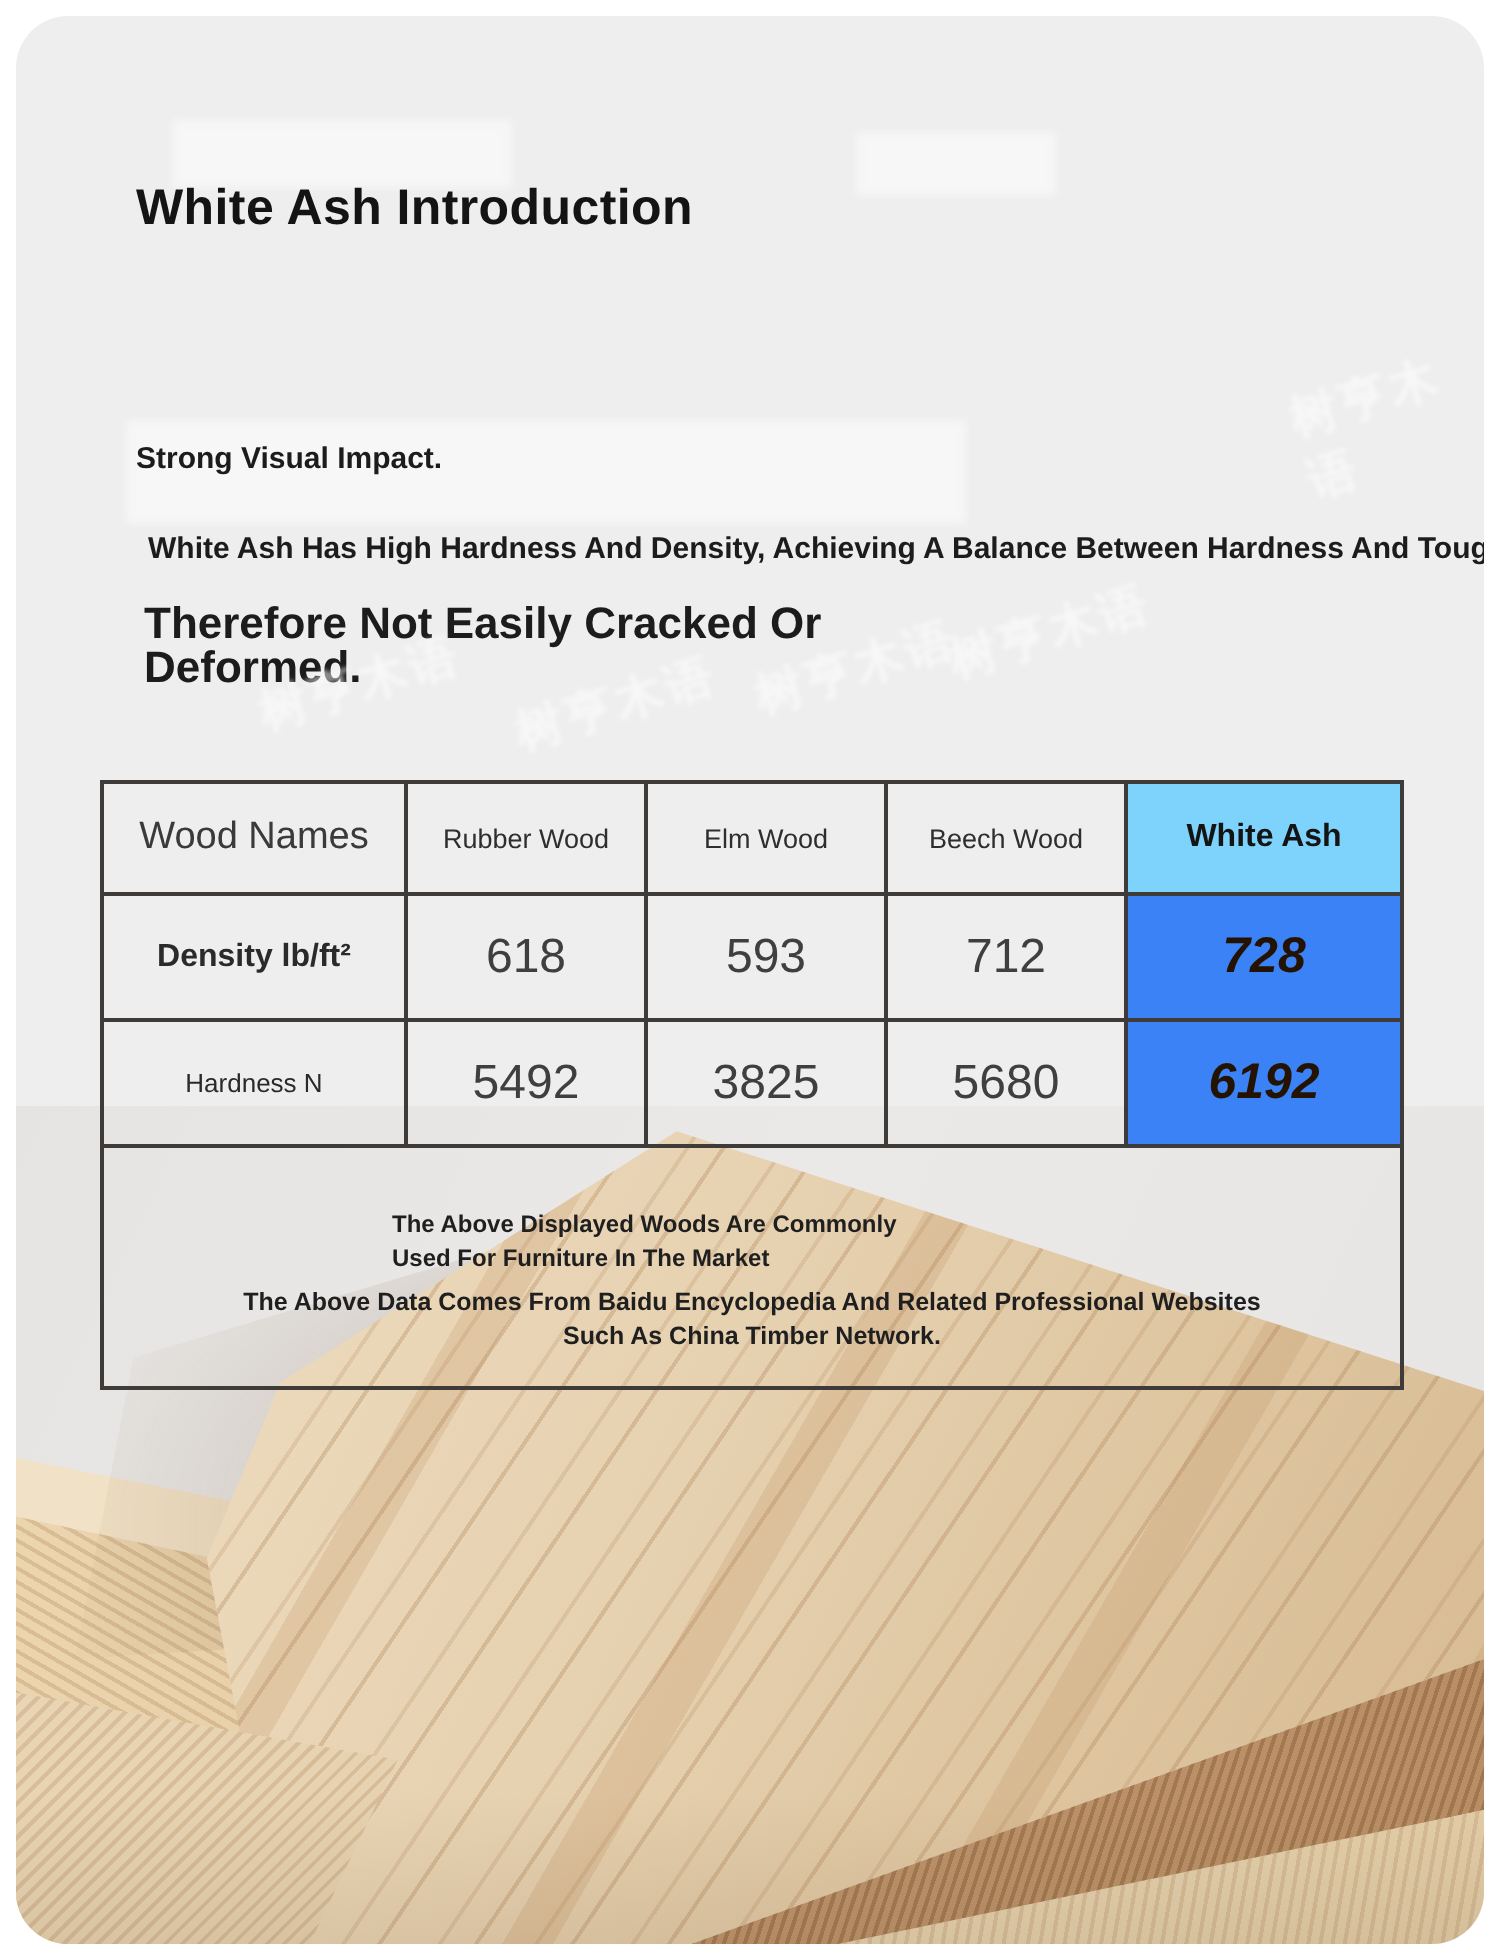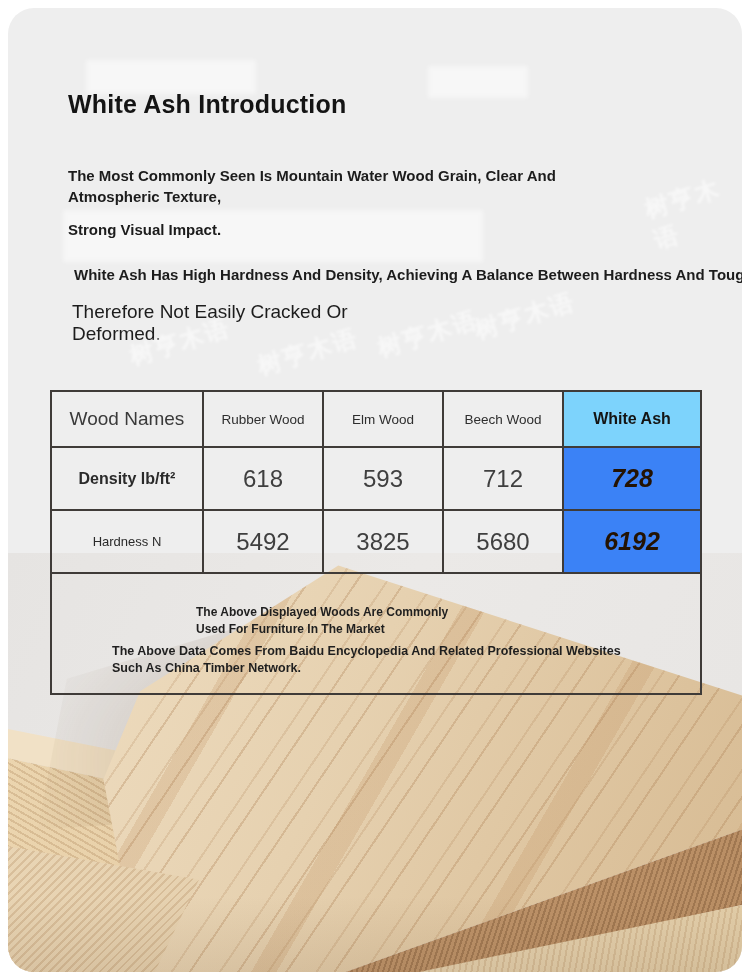--- a/index.html
+++ b/index.html
@@ -11,21 +11,21 @@
   .patch.p1{left:78px;top:52px;width:170px;height:34px;}
   .patch.p2{left:420px;top:58px;width:100px;height:32px;}
   .patch.p3{left:55px;top:202px;width:420px;height:52px;}
 
   .title{position:absolute;left:60px;top:82px;font-size:25px;font-weight:800;color:#141414;
          letter-spacing:.2px;white-space:nowrap;}
   .para{position:absolute;color:#1c1c1c;font-weight:600;}
   .para.a{left:60px;top:157px;width:540px;font-size:15px;line-height:21px;}
   .para.b{left:60px;top:213px;font-size:15px;}
   .para.c{left:66px;top:258px;font-size:15px;white-space:nowrap;}
-  .para.d{left:64px;top:293px;width:340px;font-size:19px;line-height:22px;font-weight:400;}
+  .para.d{left:64px;top:293px;width:340px;font-size:22px;line-height:22px;font-weight:700;}
 
   
   .wm{position:absolute;color:rgba(255,255,255,0.55);font-weight:700;font-size:24px;
       transform:rotate(-17deg);filter:blur(1px);letter-spacing:2px;pointer-events:none;}
 
   
   .tblwrap{position:absolute;left:42px;top:382px;width:650px;z-index:3;}
   table{border-collapse:collapse;width:650px;table-layout:fixed;}
   td,th{border:2px solid #3f3b38;text-align:center;padding:16px;color:#2e2e2e;overflow:hidden;}
   col.c1{width:152px;} col.c2{width:120px;} col.c3{width:120px;} col.c4{width:120px;} col.c5{width:138px;}
@@ -37,21 +37,21 @@
   td.lab.small{font-size:13px;font-weight:500;}
   td.lab.big{font-size:18px;font-weight:500;}
   td.val{font-size:24px;font-weight:500;color:#3f3f3f;}
   td.val.range{font-size:15px;font-weight:500;color:#333;}
   td.hl{background:#3b82f6;font-style:italic;}
   td.val.hl{font-weight:700;color:#241303;font-size:25px;}
   td.val.range.hl{font-size:15px;font-weight:600;color:#1d1d1d;}
   td.notes{vertical-align:top;}
   .note1{margin:14px 0 0 128px;max-width:262px;text-align:left;font-size:12px;
          font-weight:700;line-height:17px;color:#1f1f1f;}
-  .note2{margin:5px 44px 0 44px;text-align:left;font-size:12.5px;font-weight:700;
+  .note2{margin:5px 44px 0 44px;text-align:center;font-size:12.5px;font-weight:700;
          line-height:17px;color:#1f1f1f;}
 
   
   .photo{position:absolute;left:0;top:545px;width:734px;height:419px;z-index:1;
          background:linear-gradient(115deg,#e6e4e2,#ebe9e7 45%,#e7e5e3);}
   .photo>div{position:absolute;inset:0;}
   .bevel{clip-path:polygon(0 42%,20% 49%,19% 56%,0 49%);
          background:#f1e1c6;}
   .under{clip-path:polygon(0 49%,19% 56%,26% 62%,22% 100%,0 100%);
          background:
@@ -86,21 +86,20 @@
 <body>
 
 <div class="card" data-name="content-card">
 
   <div class="patch p1" data-name="background-patch"></div>
   <div class="patch p2" data-name="background-patch"></div>
   <div class="patch p3" data-name="background-patch"></div>
 
   <div class="title" data-name="page-title">White Ash Introduction</div>
 
-  <div class="para a" data-name="intro-paragraph-1">The Most Commonly Seen Is Mountain Water Wood Grain, Clear And Atmospheric Texture,</div>
   <div class="para b" data-name="intro-paragraph-2">Strong Visual Impact.</div>
   <div class="para c" data-name="intro-paragraph-3">White Ash Has High Hardness And Density, Achieving A Balance Between Hardness And Toughness,</div>
   <div class="para d" data-name="intro-paragraph-4">Therefore Not Easily Cracked Or Deformed.</div>
 
   <div class="wm" style="left:120px;top:318px;" data-name="watermark">树亨木语</div>
   <div class="wm" style="left:248px;top:328px;" data-name="watermark">树亨木语</div>
   <div class="wm" style="left:368px;top:310px;" data-name="watermark">树亨木语</div>
   <div class="wm" style="left:465px;top:292px;" data-name="watermark">树亨木语</div>
   <div class="wm" style="left:640px;top:172px;" data-name="watermark">树亨木语</div>
   <div class="wm" style="left:430px;top:596px;color:rgba(255,255,255,0.4);" data-name="watermark">树亨木语</div>

